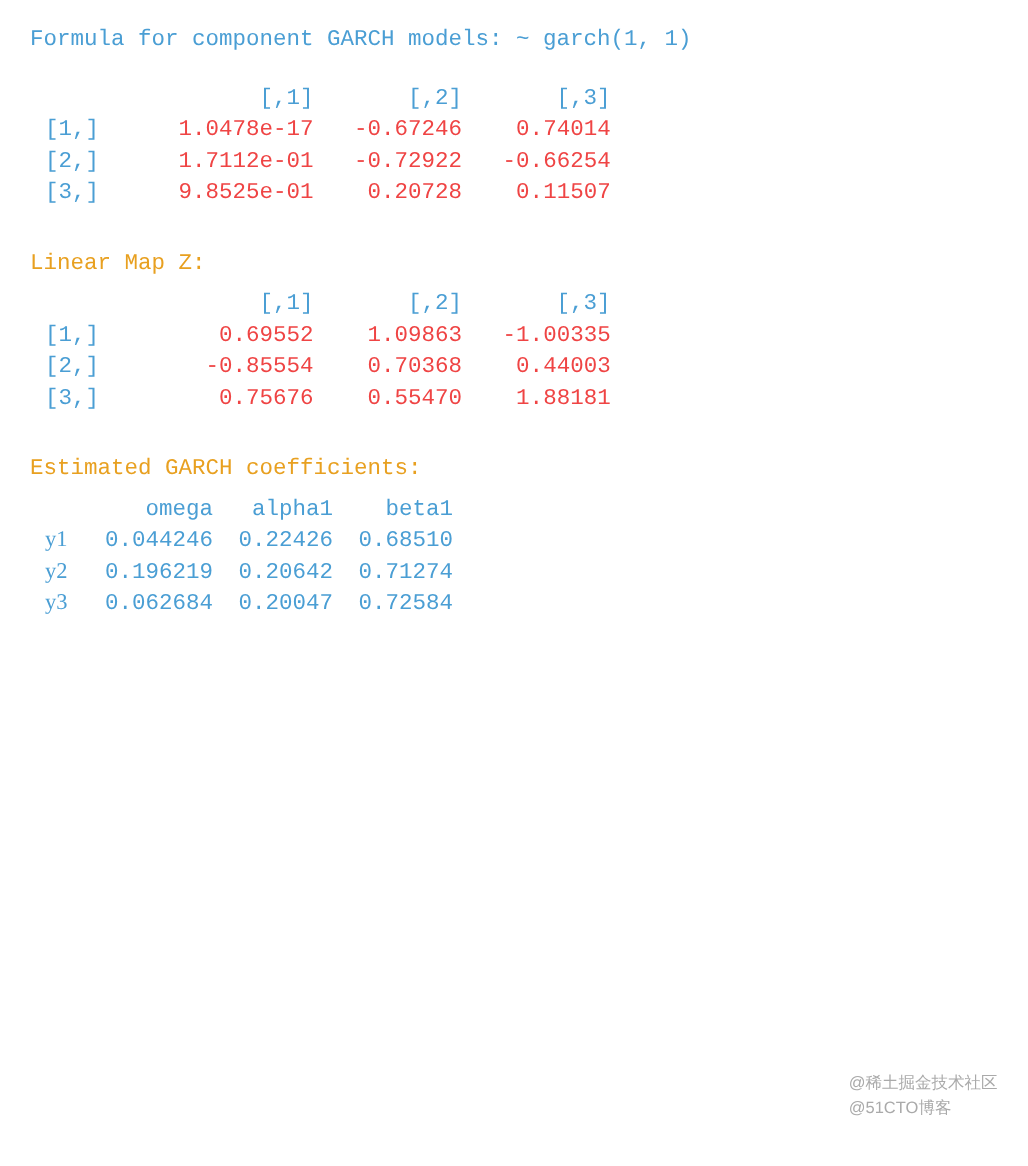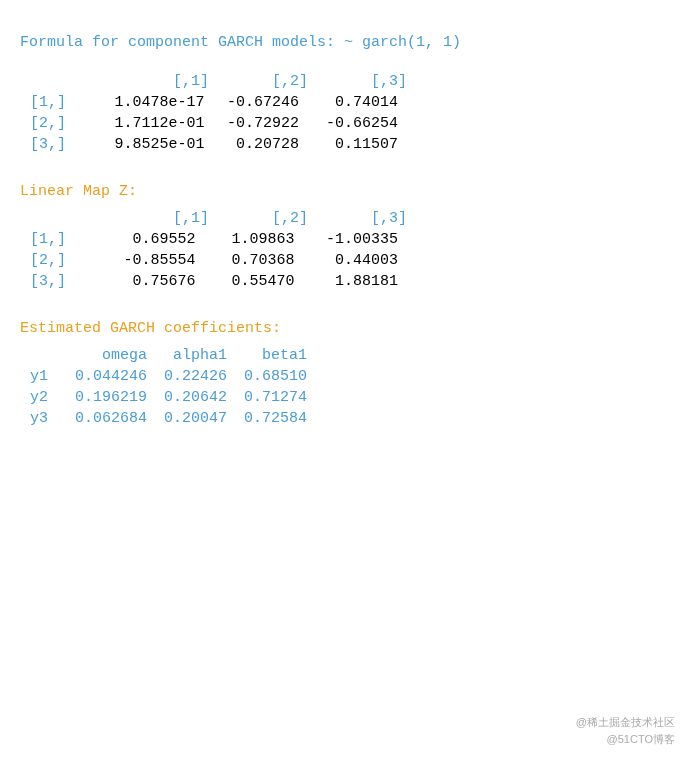--- a/index.html
+++ b/index.html
@@ -15,43 +15,42 @@
       font-family: 'Courier New', Courier, monospace;
       font-size: 15px;
       padding: 18px 20px;
       color: #333;
     }
 
     .formula-line {
       color: #4a9ed4;
       margin-bottom: 20px;
       white-space: pre;
-      margin-top: 16px;
     }
 
     .section-title {
       color: #e8a020;
       margin-bottom: 8px;
       white-space: pre;
     }
 
     .matrix-block {
       margin-bottom: 28px;
     }
 
     .matrix-table {
       border-collapse: collapse;
       margin-left: 10px;
     }
 
     .matrix-table td {
       padding: 2px 0;
       white-space: pre;
-      color: #000000;
-      text-align: center;
+      color: #ef4444;
+      text-align: right;
       min-width: 80px;
     }
 
     .matrix-table td.row-label {
       color: #4a9ed4;
       text-align: left;
       min-width: 40px;
     }
 
     .matrix-table td.header {
@@ -73,30 +72,30 @@
       white-space: pre;
       color: #4a9ed4;
       text-align: left;
       min-width: 80px;
     }
 
     .coeff-table td.row-label {
       color: #4a9ed4;
       text-align: left;
       min-width: 40px;
+      font-family: Liberation Serif, serif;
     }
 
     .watermark {
       position: fixed;
       bottom: 30px;
-      right: 10px;
+      right: 20px;
       color: #aaa;
       font-size: 11px;
       font-family: Arial, sans-serif;
-      text-align: right;
       line-height: 1.5;
     }
   </style>
 </head>
 <body>
 
 <div class="formula-line">Formula for component GARCH models: ~ garch(1, 1)</div>
 
 <div class="matrix-block">
   <table class="matrix-table">

